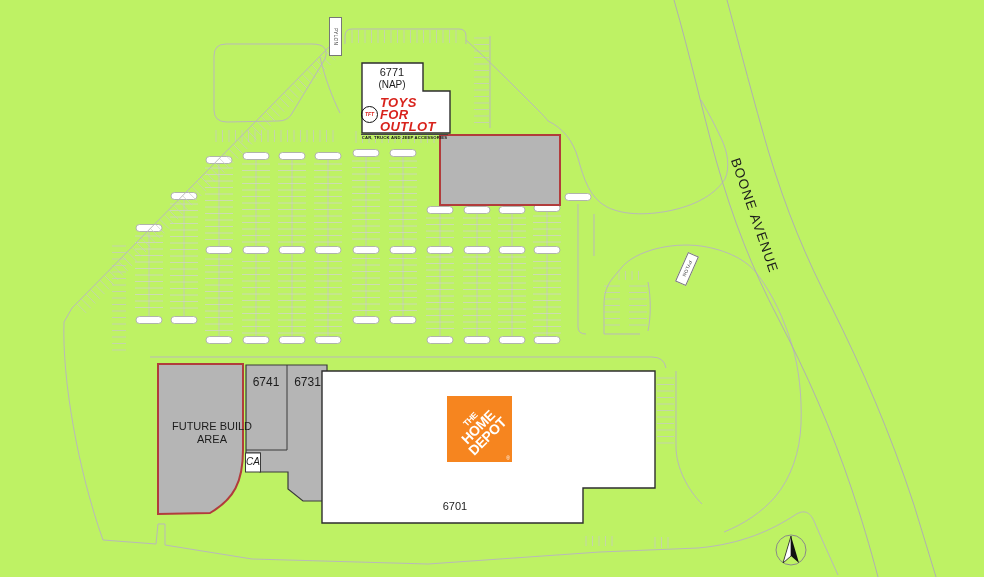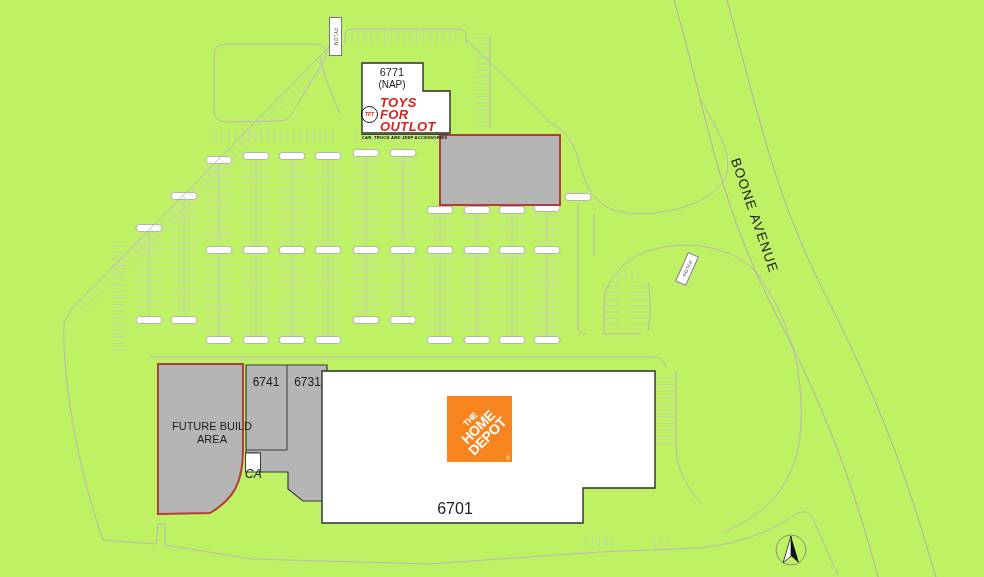--- a/index.html
+++ b/index.html
@@ -32,22 +32,22 @@
   .tft-words{font-size:13px;font-weight:900;font-style:italic;color:var(--tft-red);
     letter-spacing:.4px;line-height:.92;text-align:left;}
   .tft-tag{margin-top:1px;font-size:4.2px;font-weight:700;color:#111;letter-spacing:.2px;
     border-top:.5px solid #444;padding-top:1px;}
   
   .outlot-label{left:440px;top:150px;width:120px;font-size:11.5px;letter-spacing:.3px;}
   .outlot-label .ln{margin-top:2px;}
   .future-label{left:158px;top:420px;width:108px;font-size:11px;}
   .n6741{left:246px;top:376px;width:40px;font-size:12px;}
   .n6731{left:288px;top:376px;width:39px;font-size:12px;}
-  .ca-label{left:245px;top:468px;width:16px;font-size:12px;font-style:italic;}
-  .n6701{left:400px;top:500px;width:110px;font-size:16px;}
+  .ca-label{left:245px;top:456px;width:16px;font-size:10px;font-style:italic;}
+  .n6701{left:400px;top:500px;width:110px;font-size:11px;}
   
   .hd{position:absolute;left:447px;top:396px;width:65px;height:66px;background:var(--hd-orange);}
   .hd-rot{position:absolute;left:50%;top:50%;transform:translate(-50%,-50%) rotate(-45deg);
     color:#fff;font-weight:800;text-align:center;line-height:.92;letter-spacing:-.3px;}
   .hd-rot .t1{font-size:8.5px;}
   .hd-rot .t2{font-size:14px;}
   .hd-reg{position:absolute;right:2px;bottom:1px;color:#fff;font-size:5px;}
   
   .boone{left:742px;top:156px;transform:rotate(71deg);transform-origin:0 0;
     font-size:13.5px;letter-spacing:1.2px;white-space:nowrap;text-align:left;}

